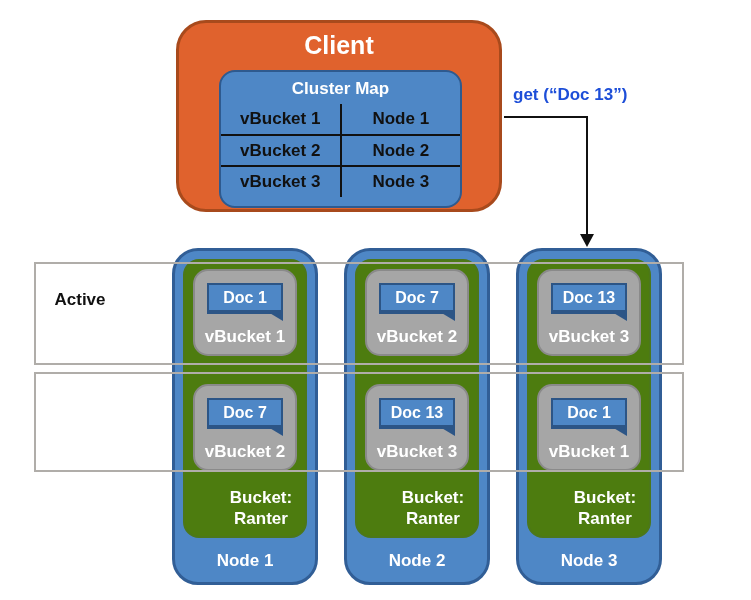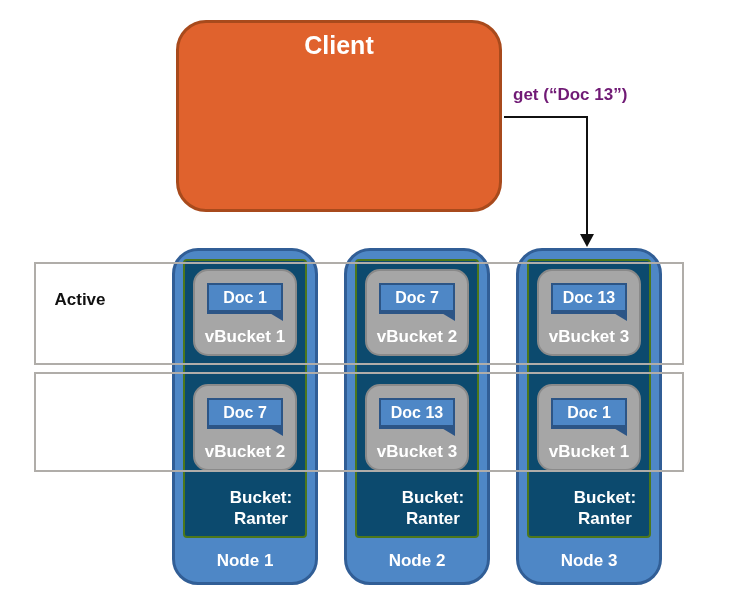--- a/index.html
+++ b/index.html
@@ -27,21 +27,21 @@
     width:100%; margin-top:5px; border-collapse:collapse;
     font-size:17px; font-weight:bold; color:#111;
   }
   table.map-table td { width:50%; height:31px; text-align:center; vertical-align:middle; }
   table.map-table td.vb-cell { border-right:2px solid #111; }
   table.map-table tr + tr td { border-top:2px solid #111; }
 
   
   .get-label {
     position:absolute; left:513px; top:85px;
-    font-size:17px; font-weight:bold; color:#701a75; z-index:3;
+    font-size:17px; font-weight:bold; color:#1d4ed8; z-index:3;
   }
   svg.arrow-layer { position:absolute; left:0; top:0; z-index:10; pointer-events:none; }
 
   
   .band {
     position:absolute; left:34px; width:650px; background:transparent;
     border:2px solid #B0ADA9; z-index:6;
   }
   .band.active  { top:262px; height:103px; }
   .band.replica { top:372px; height:100px; }
@@ -59,21 +59,21 @@
   }
   .node-col.n1 { left:172px; }
   .node-col.n2 { left:344px; }
   .node-col.n3 { left:516px; }
   .node-label {
     position:absolute; bottom:11px; left:0; width:100%; text-align:center;
     font-size:17px; font-weight:bold; color:#fff;
   }
   .bucket {
     position:absolute; left:8px; right:8px; top:8px; height:279px;
-    background:#0c4a6e; border:2px solid #4C771B; border-radius:4px;
+    background:#4d7c0f; border:2px solid #4C771B; border-radius:16px;
   }
   .bucket-label {
     position:absolute; bottom:7px; left:16px; width:100%; text-align:center;
     font-size:17px; font-weight:bold; color:#fff; line-height:1.25;
   }
   .vbucket {
     position:absolute; left:8px; right:8px;
     background:#A6A6A6; border:2px solid #8A8A8A; border-radius:15px;
   }
   .vbucket.active  { top:8px;   height:87px; }
@@ -96,20 +96,39 @@
     clip-path:polygon(0 0,100% 0,100% 100%);
   }
 </style>
 </head>
 <body>
 
 <div class="canvas">
 
   <div class="client-box">
     <div class="client-title">Client</div>
+    <div class="cluster-map">
+      <div class="cluster-map-title">Cluster Map</div>
+      <table class="map-table">
+        <tbody>
+            <tr>
+          <td class="vb-cell">vBucket 1</td>
+          <td>Node 1</td>
+        </tr>
+        <tr>
+          <td class="vb-cell">vBucket 2</td>
+          <td>Node 2</td>
+        </tr>
+        <tr>
+          <td class="vb-cell">vBucket 3</td>
+          <td>Node 3</td>
+        </tr>
+      </tbody>
+        </table>
+    </div>
   </div>
 
   <div class="get-label">get (“Doc 13”)</div>
   <svg class="arrow-layer" width="751" height="600">
     <polyline points="504,117 587,117 587,236" fill="none" stroke="#111" stroke-width="2"></polyline>
     <polygon points="580,234 594,234 587,247" fill="#111"></polygon>
   </svg>
 
   <div class="band active"></div>
   <div class="band replica"></div>

